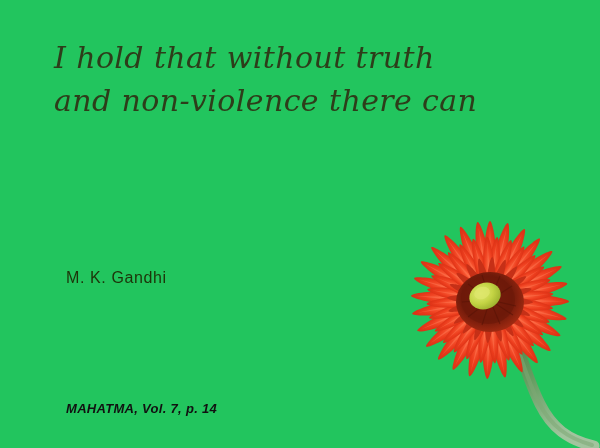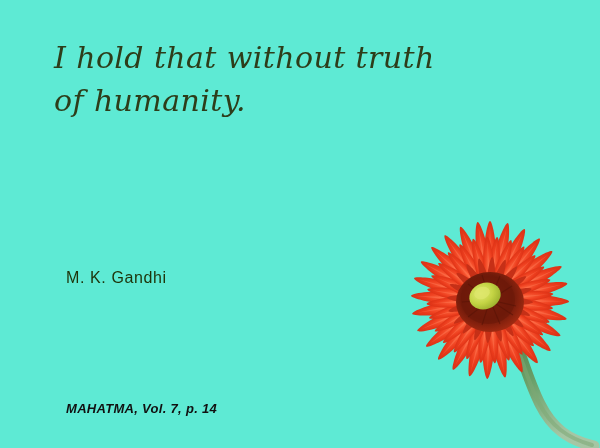--- a/index.html
+++ b/index.html
@@ -5,21 +5,21 @@
 <style>
   html, body {
     margin: 0;
     padding: 0;
     background: #ffffff;
   }
   #card {
     position: relative;
     width: 600px;
     height: 448px;
-    background: #5eead4;
+    background: #22c55e;
     overflow: hidden;
     font-family: "Liberation Sans", sans-serif;
   }
 
   
   #quote {
     position: absolute;
     left: 54px;
     top: 36px;
     width: 420px;
@@ -72,21 +72,21 @@
     pointer-events: none;
   }
 </style>
 </head>
 <body>
 
 <div id="card">
 
   <div id="quote">
     <span class="qline">I hold that without truth</span>
-    <span class="qline">of humanity.</span>
+    <span class="qline">and non-violence there can</span>
   </div>
 
   <div id="author">M. K. Gandhi</div>
 
   <div id="source">
     <span class="src-title">MAHATMA</span><span class="src-rest">, Vol. 7, p. 14</span>
   </div>
 
   <svg id="flower" viewBox="0 0 228 252">
     <defs>

